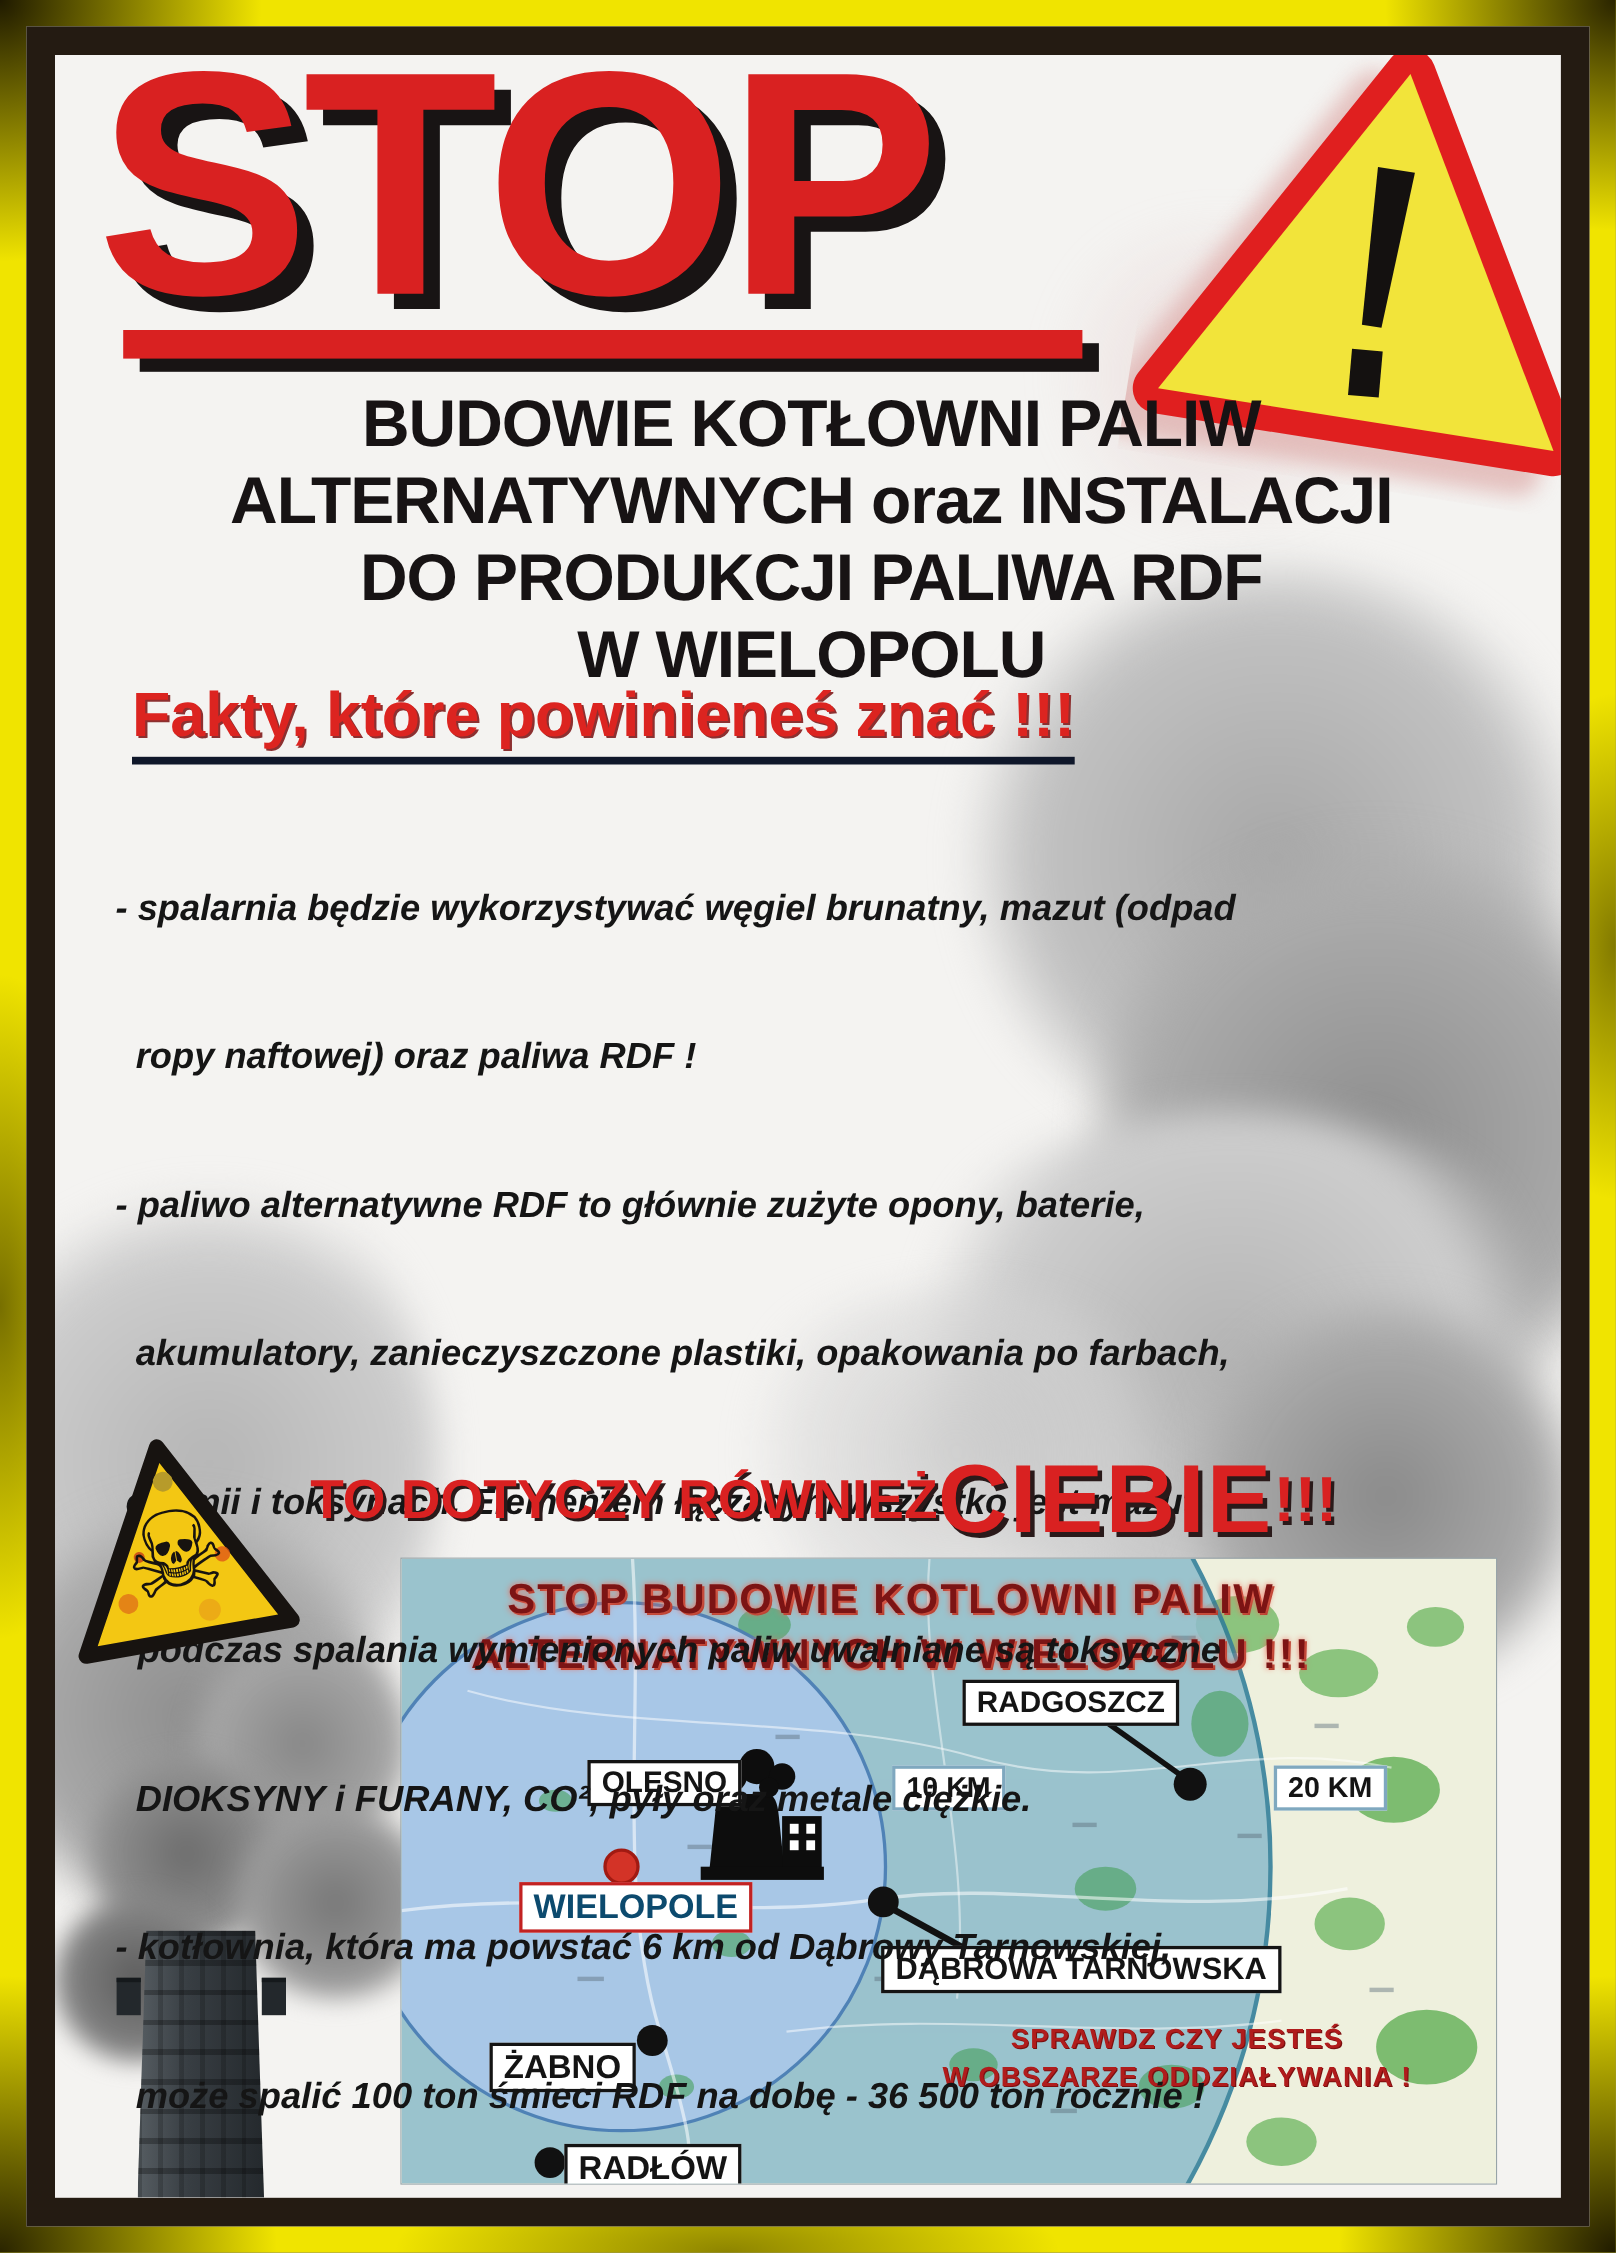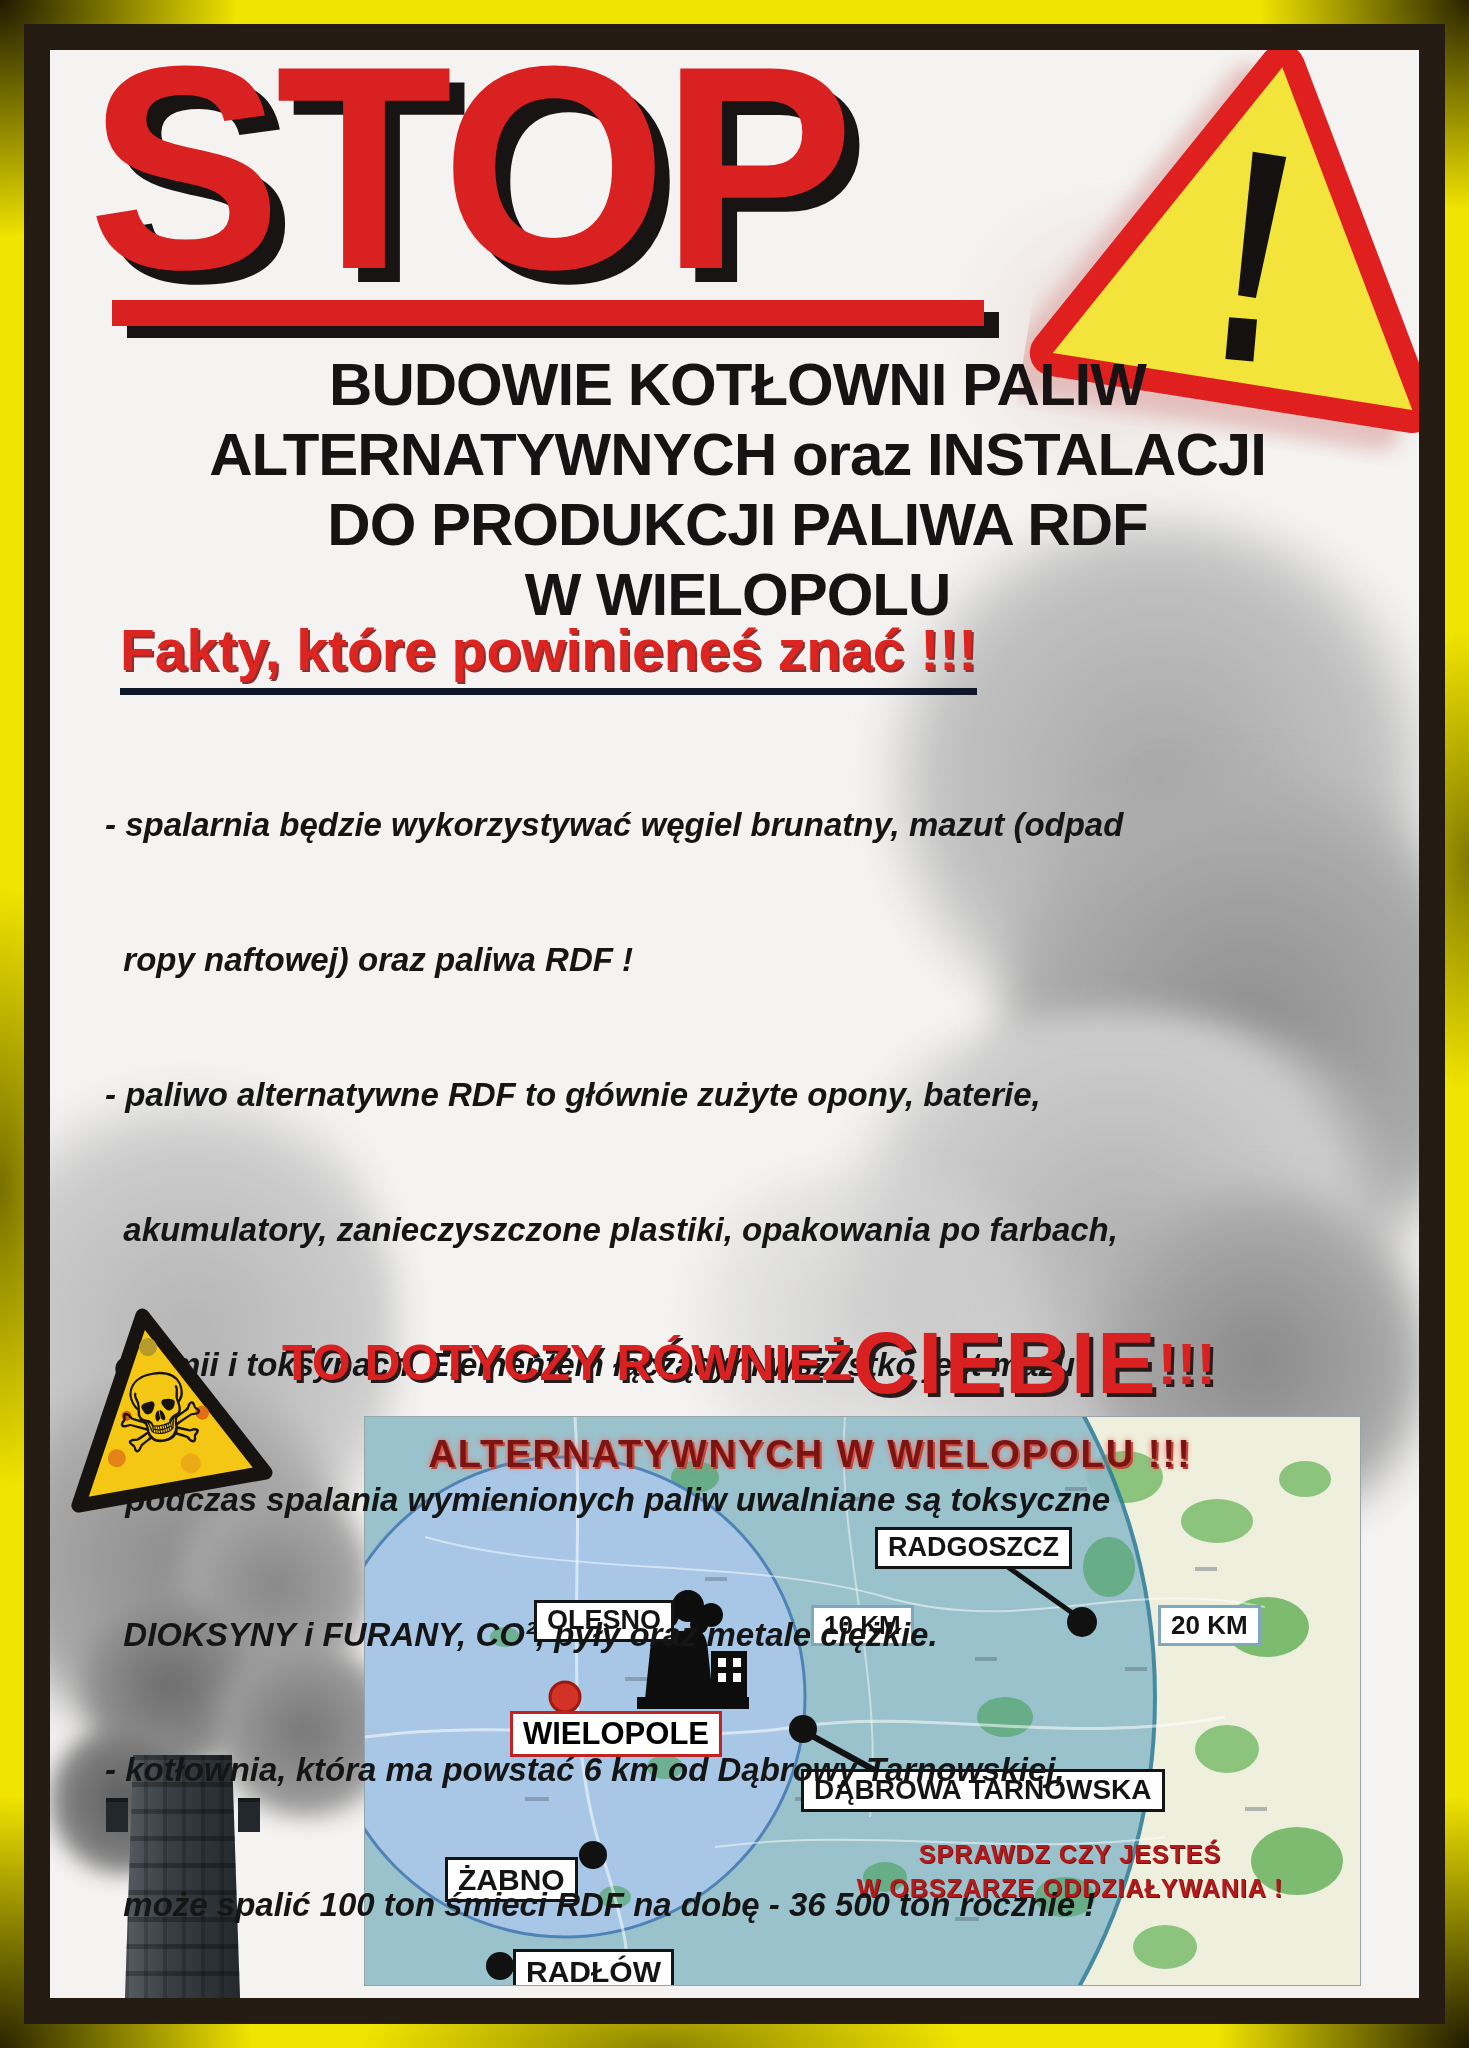--- a/index.html
+++ b/index.html
@@ -75,21 +75,21 @@
   .map svg.underlay{position:absolute;left:0;top:0;}
   .map-title{position:absolute;left:30px;top:12px;width:830px;text-align:center;
     color:#7c1414;font-weight:bold;font-size:38px;line-height:50px;letter-spacing:2px;
     text-shadow:0 0 6px #ef6a5a,2px 2px 0 #b03a2a;}
   .mapbox{position:absolute;background:#fff;border:3px solid #141414;color:#141414;
     font-weight:bold;font-size:27px;padding:3px 10px;white-space:nowrap;line-height:1.1;}
   .box-olesno{left:169px;top:183px;}
   .box-km10{left:446px;top:188px;border-color:#7fa8bf;font-size:26px;}
   .box-radgoszcz{left:510px;top:110px;text-align:right;}
   .box-km20{left:793px;top:188px;border-color:#7fa8bf;font-size:26px;}
-  .box-wielopole{left:107px;top:294px;color:#000000;border-color:#c22222;font-size:31px;margin-left:38px;}
+  .box-wielopole{left:107px;top:294px;color:#0c4a6e;border-color:#c22222;font-size:31px;}
   .box-dabrowa{left:436px;top:352px;font-size:28px;}
   .box-zabno{left:80px;top:440px;font-size:30px;}
   .box-radlow{left:148px;top:532px;font-size:30px;}
   .map-check{position:absolute;left:490px;top:420px;width:430px;text-align:center;
     color:#b01c1c;font-weight:bold;font-size:25px;line-height:34px;letter-spacing:1px;
     text-shadow:1px 1px 0 #7a0f0f;}
 </style>
 </head>
 <body>
 
@@ -238,20 +238,21 @@
           <g fill="#ffffff">
             <rect x="353" y="241" width="8" height="9"></rect>
               <rect x="368" y="241" width="8" height="9"></rect>
             <rect x="353" y="256" width="8" height="9"></rect>
               <rect x="368" y="256" width="8" height="9"></rect>
           </g>
         </g>
       </svg>
 
       <div class="map-title">
+        <div>STOP BUDOWIE KOTLOWNI PALIW</div>
         <div>ALTERNATYWNYCH W WIELOPOLU !!!</div>
       </div>
 
       <div class="mapbox box-olesno">OLESNO</div>
       <div class="mapbox box-km10">10 KM</div>
       <div class="mapbox box-radgoszcz">RADGOSZCZ</div>
       <div class="mapbox box-km20">20 KM</div>
       <div class="mapbox box-wielopole">WIELOPOLE</div>
       <div class="mapbox box-dabrowa">DĄBROWA TARNOWSKA</div>
       <div class="mapbox box-zabno">ŻABNO</div>

